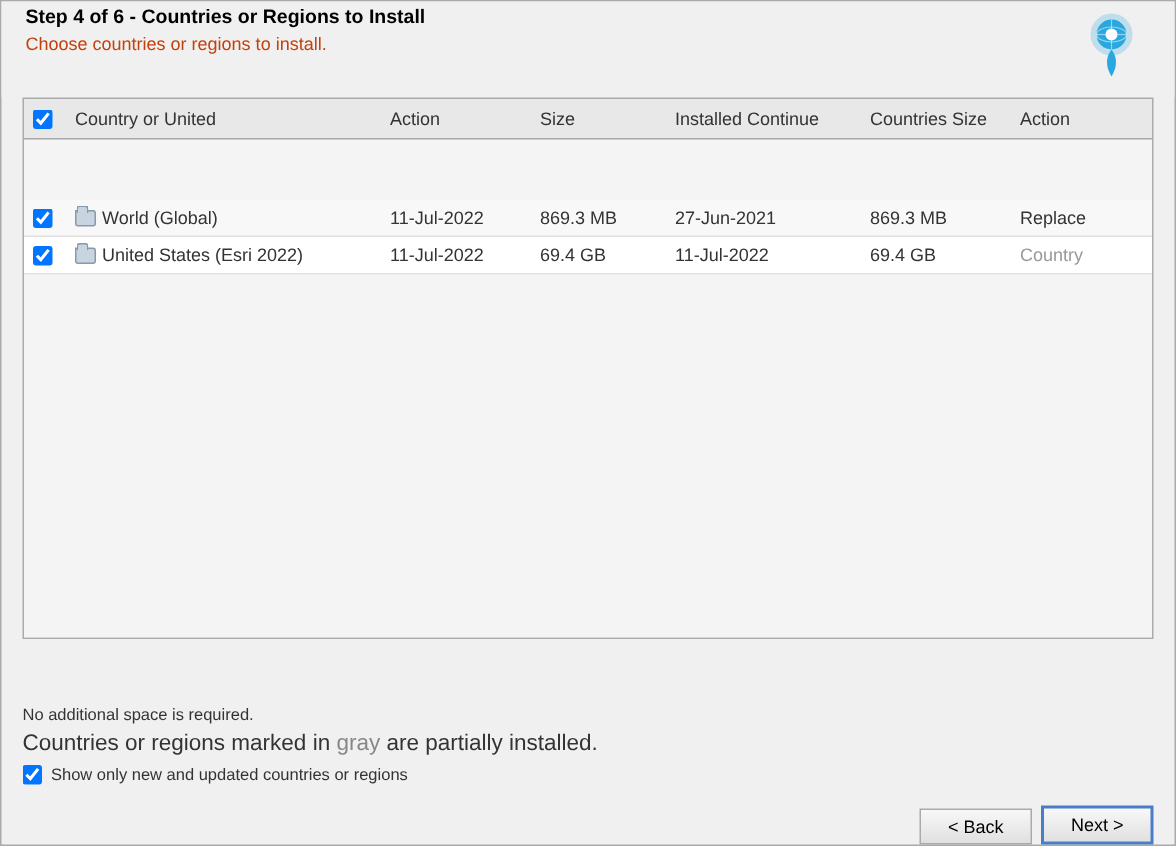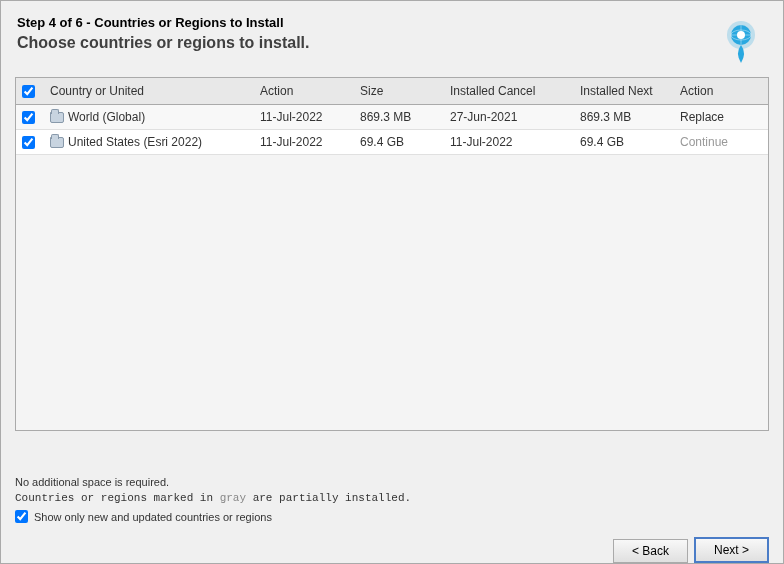--- a/index.html
+++ b/index.html
@@ -17,37 +17,36 @@
       height: 564px;
       background: #f0f0f0;
       display: flex;
       flex-direction: column;
       border: 1px solid #aaa;
     }
     .header {
       display: flex;
       align-items: flex-start;
       justify-content: space-between;
-      padding: 14px 16px 10px 16px;
+      padding: 2px 16px 10px 16px;
       background: #f0f0f0;
     }
     .header-left {
       display: flex;
       flex-direction: column;
     }
     .header-title {
       font-size: 13px;
       font-weight: bold;
       color: #000;
       margin-bottom: 4px;
     }
     .header-subtitle {
-      font-size: 16px;
-      color: #404040;
-      font-weight: bold;
+      font-size: 12px;
+      color: #c2410c;
     }
     .header-icon {
       width: 52px;
       height: 52px;
       flex-shrink: 0;
     }
     .table-container {
       margin: 0 14px;
       border: 1px solid #aaa;
       background: #f4f4f4;
@@ -72,20 +71,21 @@
     .col-country { width: 210px; }
     .col-vintage { width: 100px; }
     .col-size { width: 90px; }
     .col-installed-vintage { width: 130px; }
     .col-installed-size { width: 100px; }
     .col-action { width: 80px; }
 
     .table-body {
       flex: 1;
       background: #f4f4f4;
+      margin-top: 40px;
     }
     .table-row {
       display: flex;
       align-items: center;
       border-bottom: 1px solid #e0e0e0;
       padding: 3px 0;
       background: #fff;
     }
     .table-row:nth-child(odd) {
       background: #f8f8f8;
@@ -147,23 +147,22 @@
       display: flex;
       flex-direction: column;
       gap: 4px;
     }
     .footer-text {
       font-size: 11px;
       color: #333;
       margin-top: 37px;
     }
     .footer-gray-text {
-      font-size: 11px;
-      color: #333;
-      font-family: Liberation Mono, monospace;
+      font-size: 15px;
+      color: #333;
     }
     .footer-gray-highlight {
       color: #888;
     }
     .footer-checkbox-row {
       display: flex;
       align-items: center;
       gap: 6px;
       margin-top: 2px;
     }
@@ -226,22 +225,22 @@
   </div>
 
   <div class="table-container">
     <div class="table-header">
       <div class="col-check cell-check">
         <input type="checkbox" checked="" style="">
       </div>
       <div class="th col-country">Country or United</div>
       <div class="th col-vintage">Action</div>
       <div class="th col-size">Size</div>
-      <div class="th col-installed-vintage">Installed Cancel</div>
-      <div class="th col-installed-size">Installed Next</div>
+      <div class="th col-installed-vintage">Installed Continue</div>
+      <div class="th col-installed-size">Countries Size</div>
       <div class="th col-action">Action</div>
     </div>
 
     <div class="table-body">
 
       <div class="table-row">
         <div class="cell-check">
           <input type="checkbox" checked="" style="">
         </div>
         <div class="cell cell-country">
@@ -260,21 +259,21 @@
           <input type="checkbox" checked="" style="">
         </div>
         <div class="cell cell-country">
           <span class="folder-icon"></span>
           <span>United States (Esri 2022)</span>
         </div>
         <div class="cell col-vintage">11-Jul-2022</div>
         <div class="cell col-size">69.4 GB</div>
         <div class="cell col-installed-vintage">11-Jul-2022</div>
         <div class="cell col-installed-size">69.4 GB</div>
-        <div class="cell col-action action-continue">Continue</div>
+        <div class="cell col-action action-continue">Country</div>
       </div>
 
       <div class="empty-area"></div>
     </div>
   </div>
 
   <div class="footer-area">
     <div class="footer-text">No additional space is required.</div>
     <div class="footer-gray-text">
       <span>Countries or regions marked in</span>

